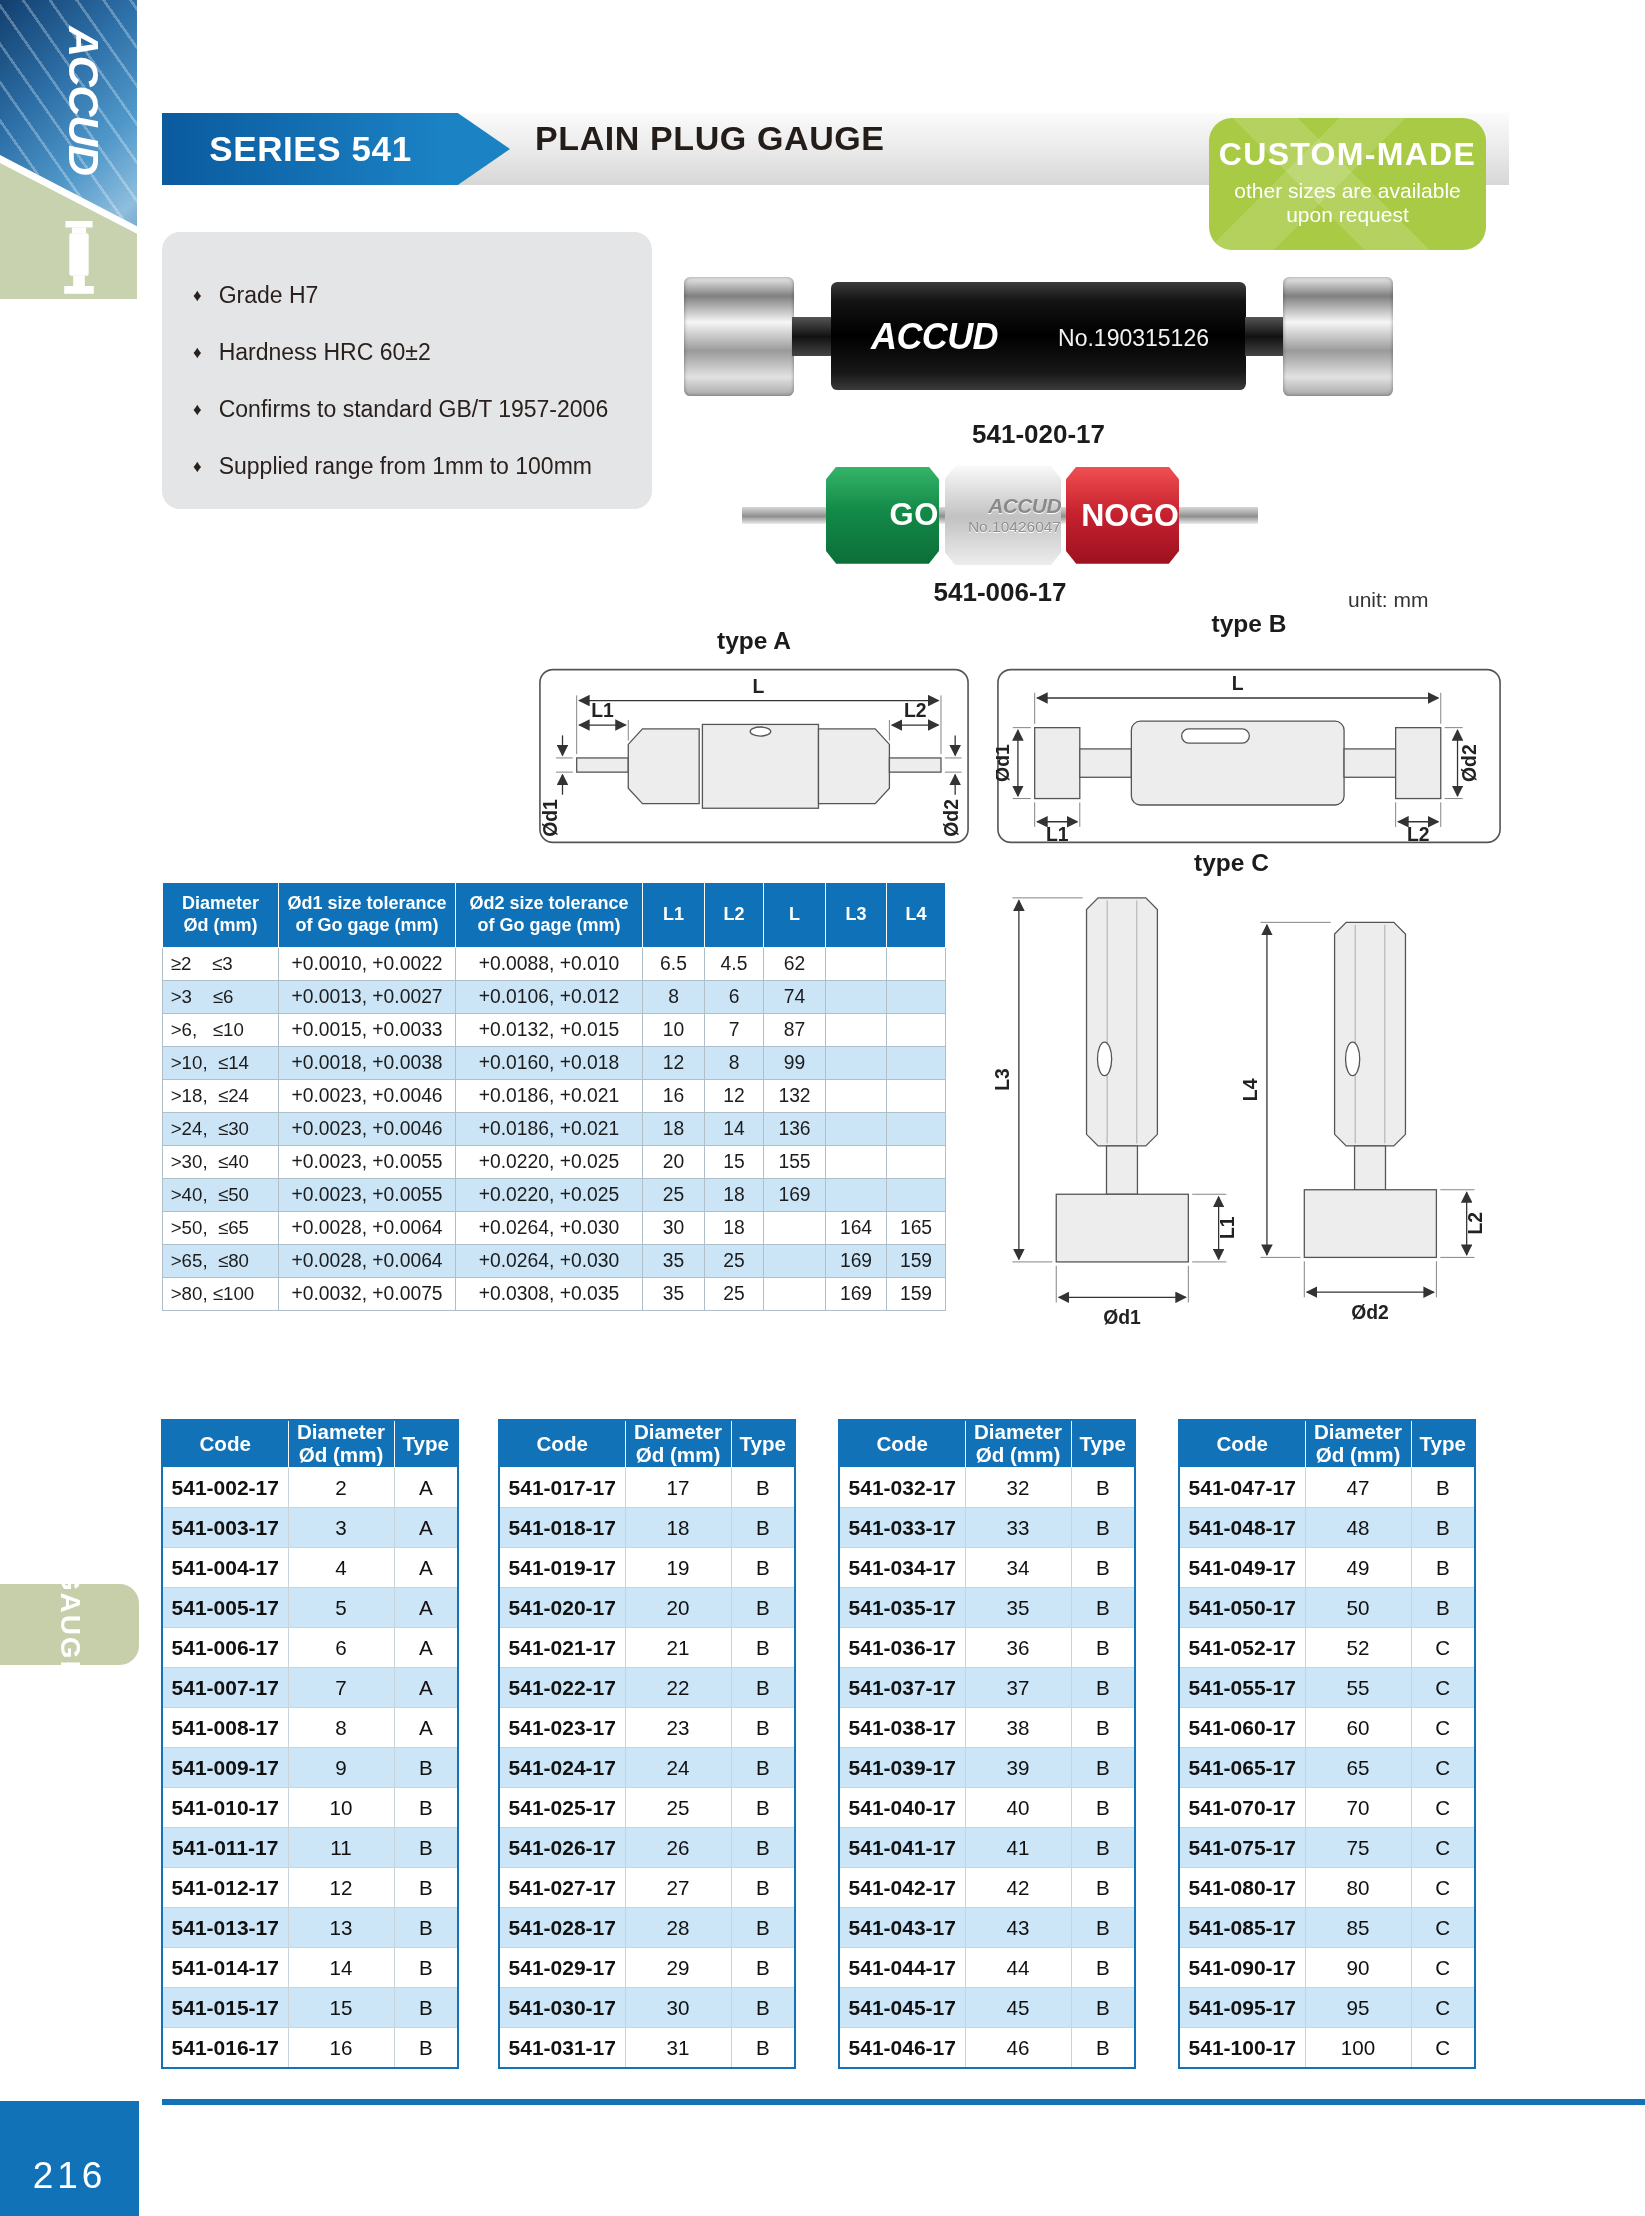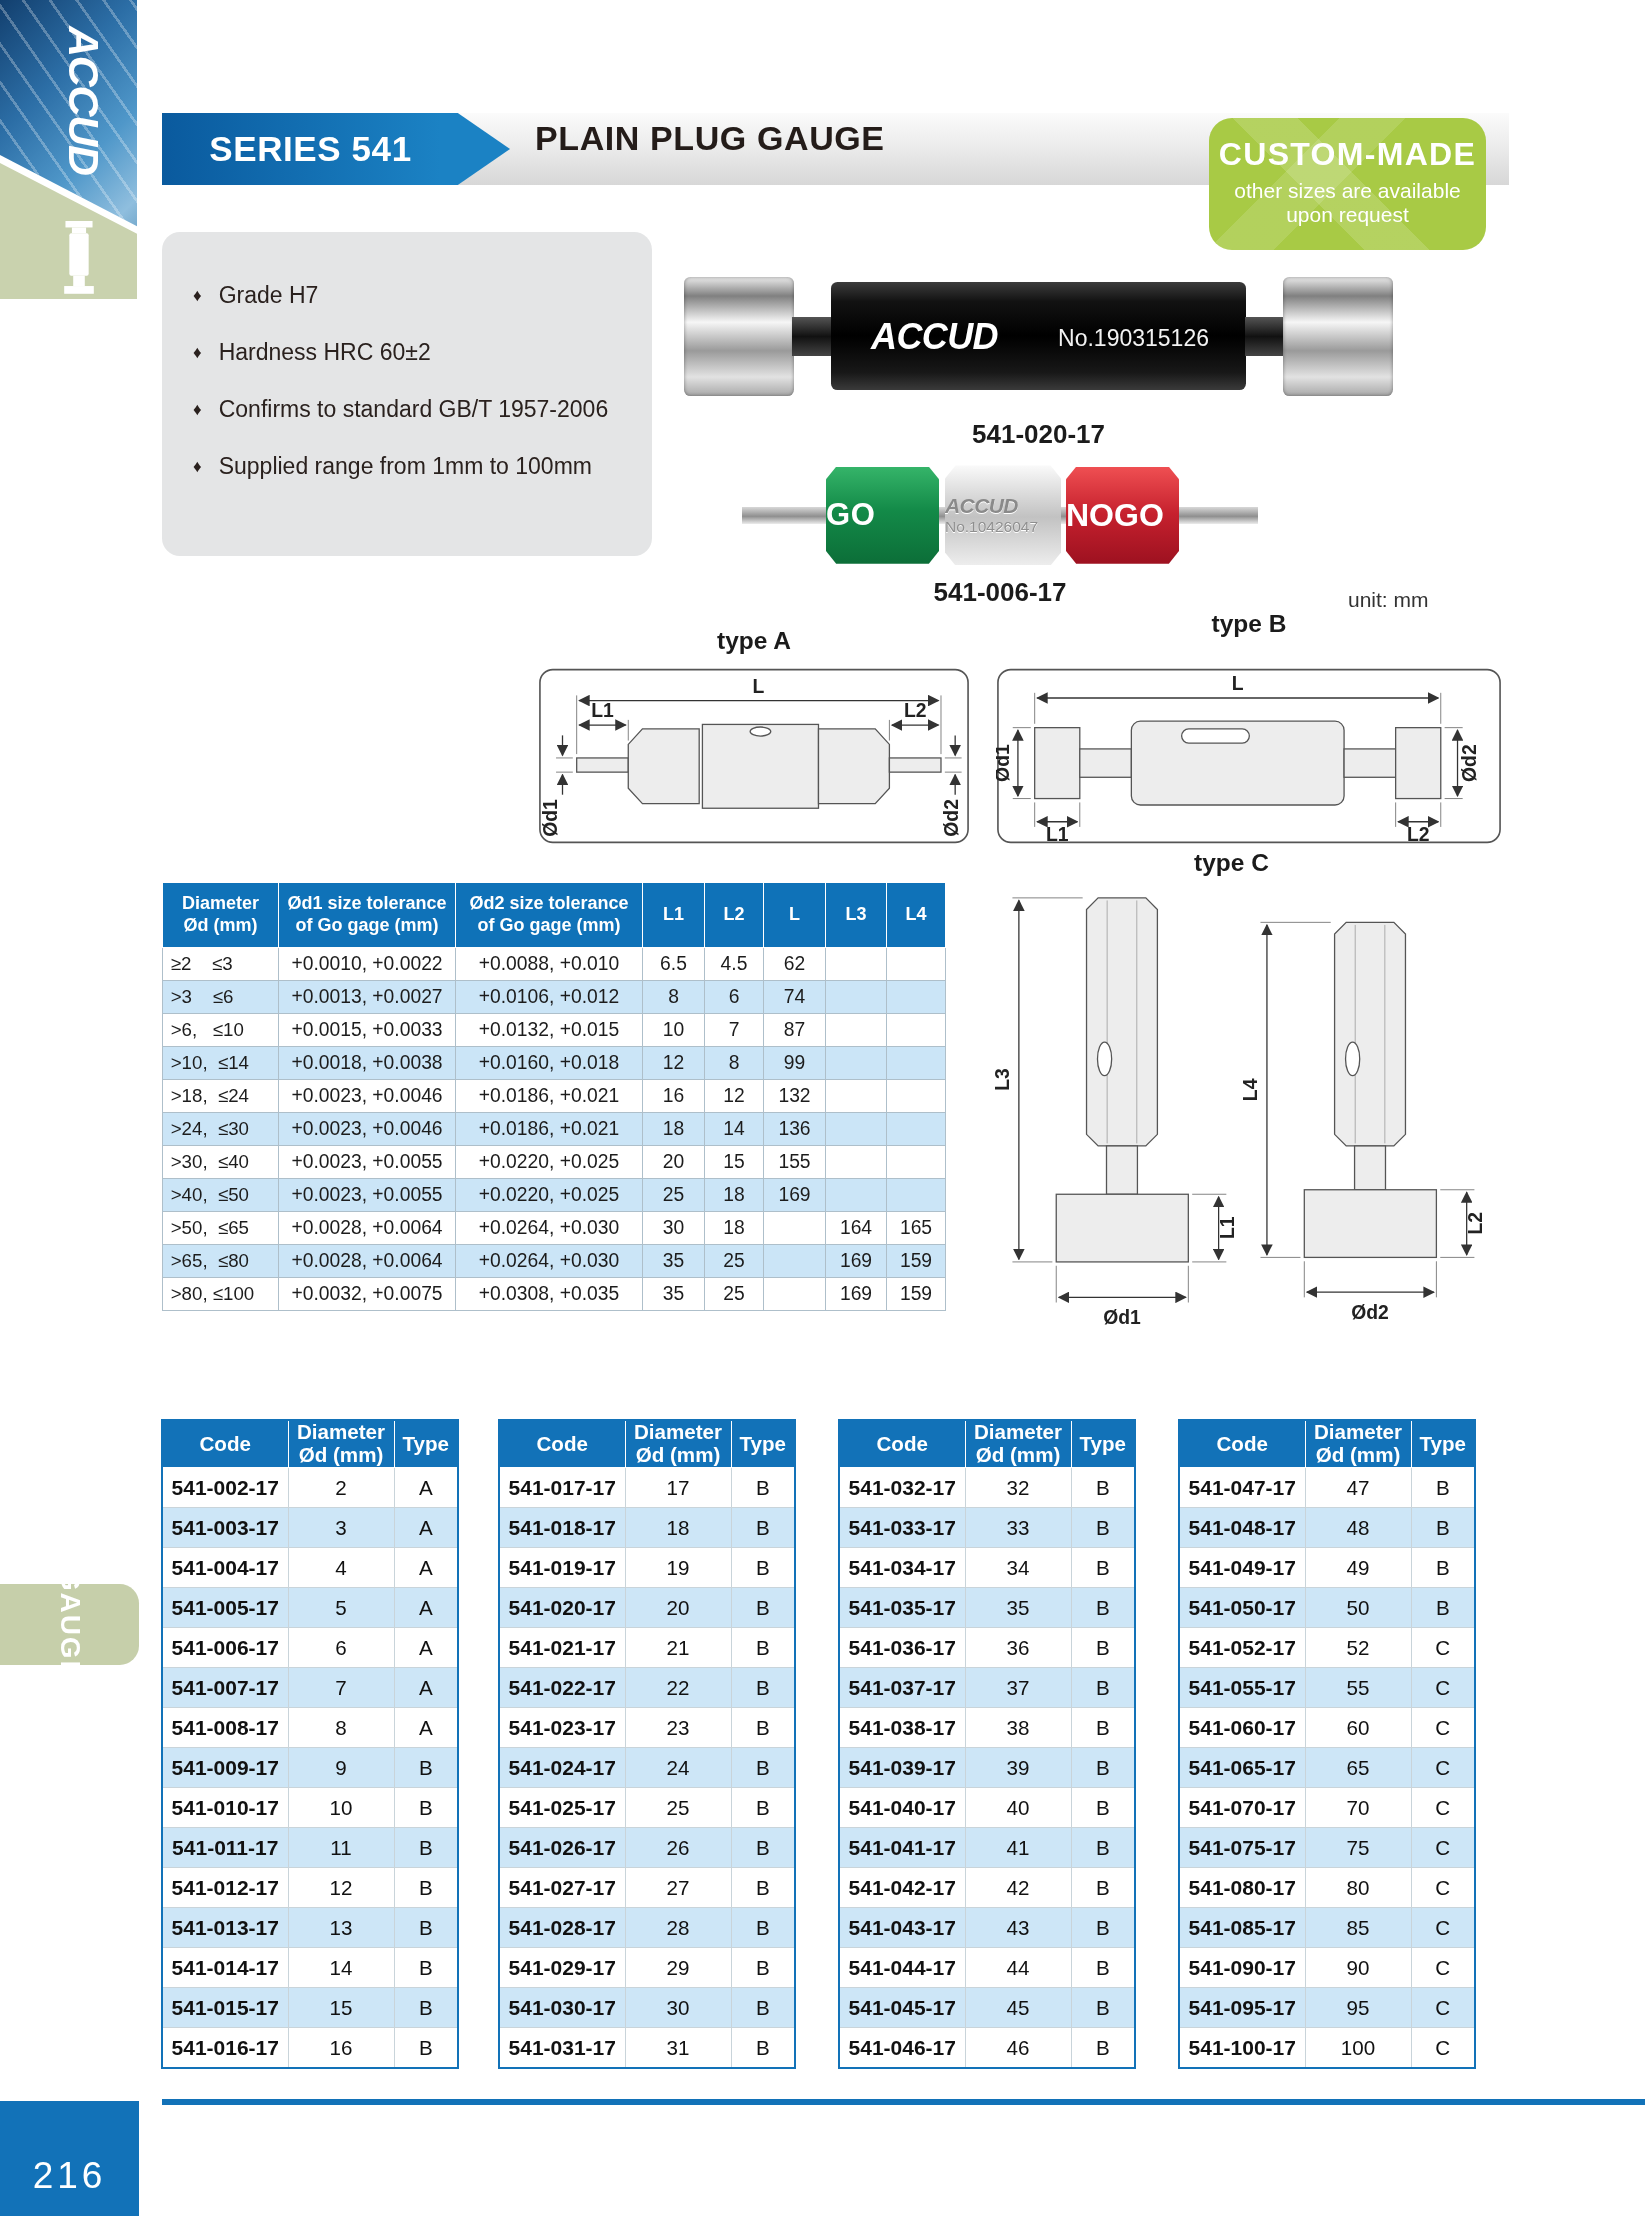--- a/index.html
+++ b/index.html
@@ -43,21 +43,21 @@
   .badge{position:absolute;left:1209px;top:118px;width:277px;height:132px;background:#a8ca45;
     border-radius:23px;overflow:hidden;text-align:center;color:#fff;}
   .badge::before{content:"";position:absolute;inset:0;
     background:linear-gradient(45deg,transparent 38%,rgba(255,255,255,.15) 38% 54%,transparent 54%),
                linear-gradient(-45deg,transparent 52%,rgba(255,255,255,.13) 52% 68%,transparent 68%);}
   .badge .b1{margin-top:18px;font-size:32px;font-weight:bold;letter-spacing:1.3px;position:relative;}
   .badge .b2{margin-top:6.4px;font-size:21px;position:relative;}
   .badge .b3{font-size:21px;position:relative;}
 
   
-  .features{position:absolute;left:162px;top:232px;width:490px;height:324px;
+  .features{position:absolute;left:162px;top:232px;width:490px;height:277px;
     background:#e4e5e6;border-radius:18px;}
   .features ul{list-style:none;margin:0;padding:50px 0 0 31px;}
   .features li{font-size:23px;color:#2a211e;margin-bottom:30px;letter-spacing:0;}
   .features li::before{content:"♦";font-size:17px;margin-right:17px;vertical-align:1.9px;color:#2a211e;}
 
   
   .prod1{position:absolute;left:684px;top:277px;width:709px;height:119px;}
   .p1-cap{position:absolute;top:0;width:110px;height:119px;border-radius:6.4px;
     background:linear-gradient(180deg,#ececec 0%,#808080 16%,#f6f6f6 38%,#9a9a9a 62%,#e2e2e2 84%,#a8a8a8 100%);
     box-shadow:inset 0 0 3.9px rgba(0,0,0,.4);}
@@ -71,21 +71,21 @@
     font-size:36px;color:#fff;letter-spacing:-0.6px;}
   .p1-serial{position:absolute;right:37px;top:43px;font-size:23px;color:#f2f2f2;}
   .prod-caption{position:absolute;text-align:center;font-size:26px;font-weight:bold;color:#1b1b1b;}
 
   
   .prod2{position:absolute;left:742px;top:459px;width:516px;height:113px;}
   .p2-rod{position:absolute;left:0;top:48px;width:516px;height:17px;
     background:linear-gradient(180deg,#d8d8d8,#8f8f8f 55%,#ececec);}
   .hexnut{position:absolute;top:7.7px;height:97px;
     clip-path:polygon(9% 0,91% 0,100% 13%,100% 87%,91% 100%,9% 100%,0 87%,0 13%);
-    display:flex;flex-direction:column;align-items:flex-start;justify-content:center;}
+    display:flex;flex-direction:column;align-items:flex-end;justify-content:center;}
   .hex-go{left:84px;width:113px;background:linear-gradient(180deg,#35b469,#138a48 45%,#0c6e38);}
   .hex-go span{font-size:31px;font-weight:bold;color:#fff;letter-spacing:0.6px;}
   .hex-mid{left:203px;width:116px;top:6.4px;height:100px;
     background:linear-gradient(180deg,#fafafa,#c2c2c2 52%,#ededed);}
   .hex-mid .m1{font-style:italic;font-weight:bold;font-size:21px;color:#8a8a8a;
     text-shadow:0 0.6px 0 #fff;letter-spacing:-0.6px;}
   .hex-mid .m2{font-size:15.5px;color:#8f8f8f;text-shadow:0 0.6px 0 #fff;}
   .hex-nogo{left:324px;width:113px;background:linear-gradient(180deg,#ef4f52,#c6212e 48%,#9d1120);}
   .hex-nogo span{font-size:32px;font-weight:bold;color:#fff;}
   .unit-label{position:absolute;left:1348px;top:588px;font-size:21px;color:#333;}

